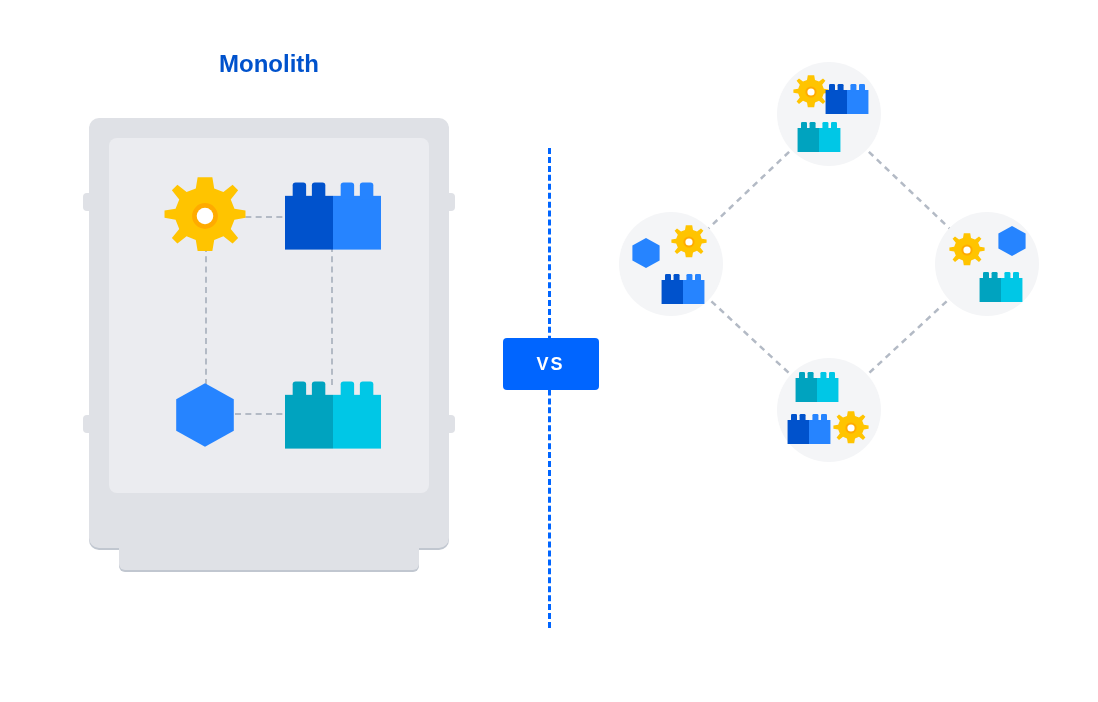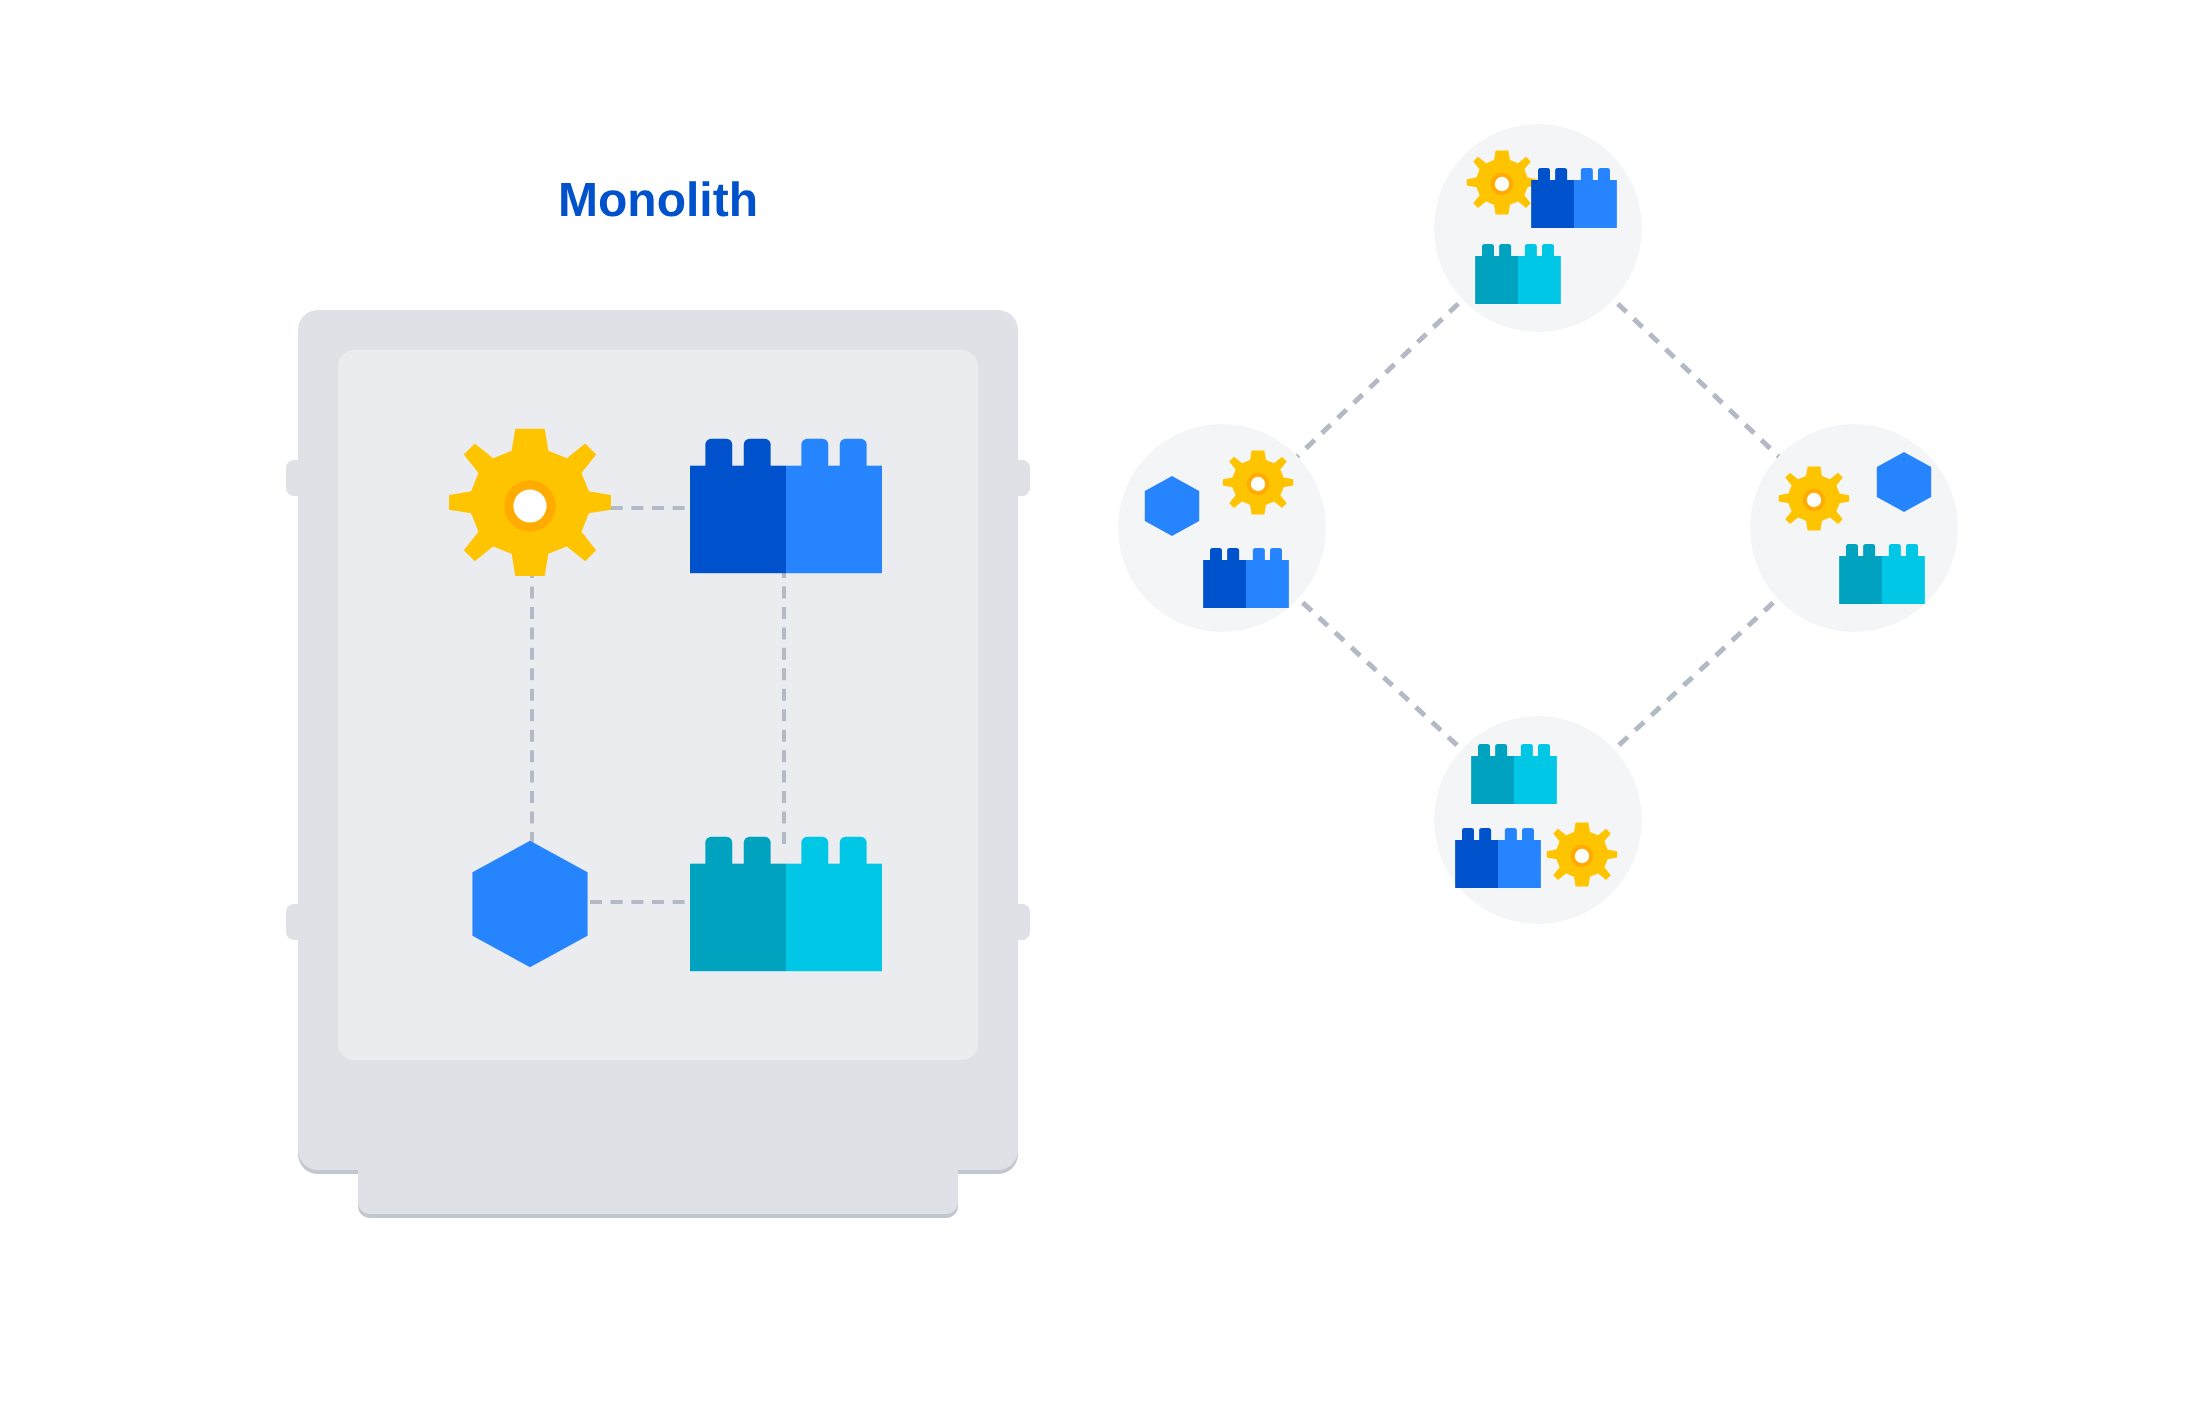--- a/index.html
+++ b/index.html
@@ -24,21 +24,20 @@
     align-items: center;
   }
   .col-left { width: 440px; }
   .col-mid { width: 120px; padding-top: 10px; }
   .col-right { width: 440px; }
   .title {
     font-size: 24px;
     font-weight: 700;
     color: #0052CC;
     margin-bottom: 40px;
-    margin-top: 37px;
   }
   
   .server {
     width: 360px;
     height: 430px;
     background: #DFE1E6;
     border-radius: 10px;
     position: relative;
     box-shadow: 0 2px 0 #C1C7D0;
   }
@@ -216,20 +215,26 @@
             <svg width="96" height="68">
                 <use href="#block-teal"></use>
               </svg>
           </div>
         </div>
       </div>
       <div class="server-notch"></div>
     </div>
   </div>
 
+  <div class="col col-mid">
+    <div style="height:68px;"></div>
+    <div class="divider">
+      <div class="vs-badge">VS</div>
+    </div>
+  </div>
 
   <div class="col col-right">
     <div class="cluster">
       <svg class="lines" viewBox="0 0 420 420">
         <line x1="210" y1="52" x2="52" y2="202" stroke="#B3BAC5" stroke-width="2.5" stroke-dasharray="6 5"></line>
         <line x1="210" y1="52" x2="368" y2="202" stroke="#B3BAC5" stroke-width="2.5" stroke-dasharray="6 5"></line>
         <line x1="52" y1="202" x2="210" y2="348" stroke="#B3BAC5" stroke-width="2.5" stroke-dasharray="6 5"></line>
         <line x1="368" y1="202" x2="210" y2="348" stroke="#B3BAC5" stroke-width="2.5" stroke-dasharray="6 5"></line>
       </svg>
 

